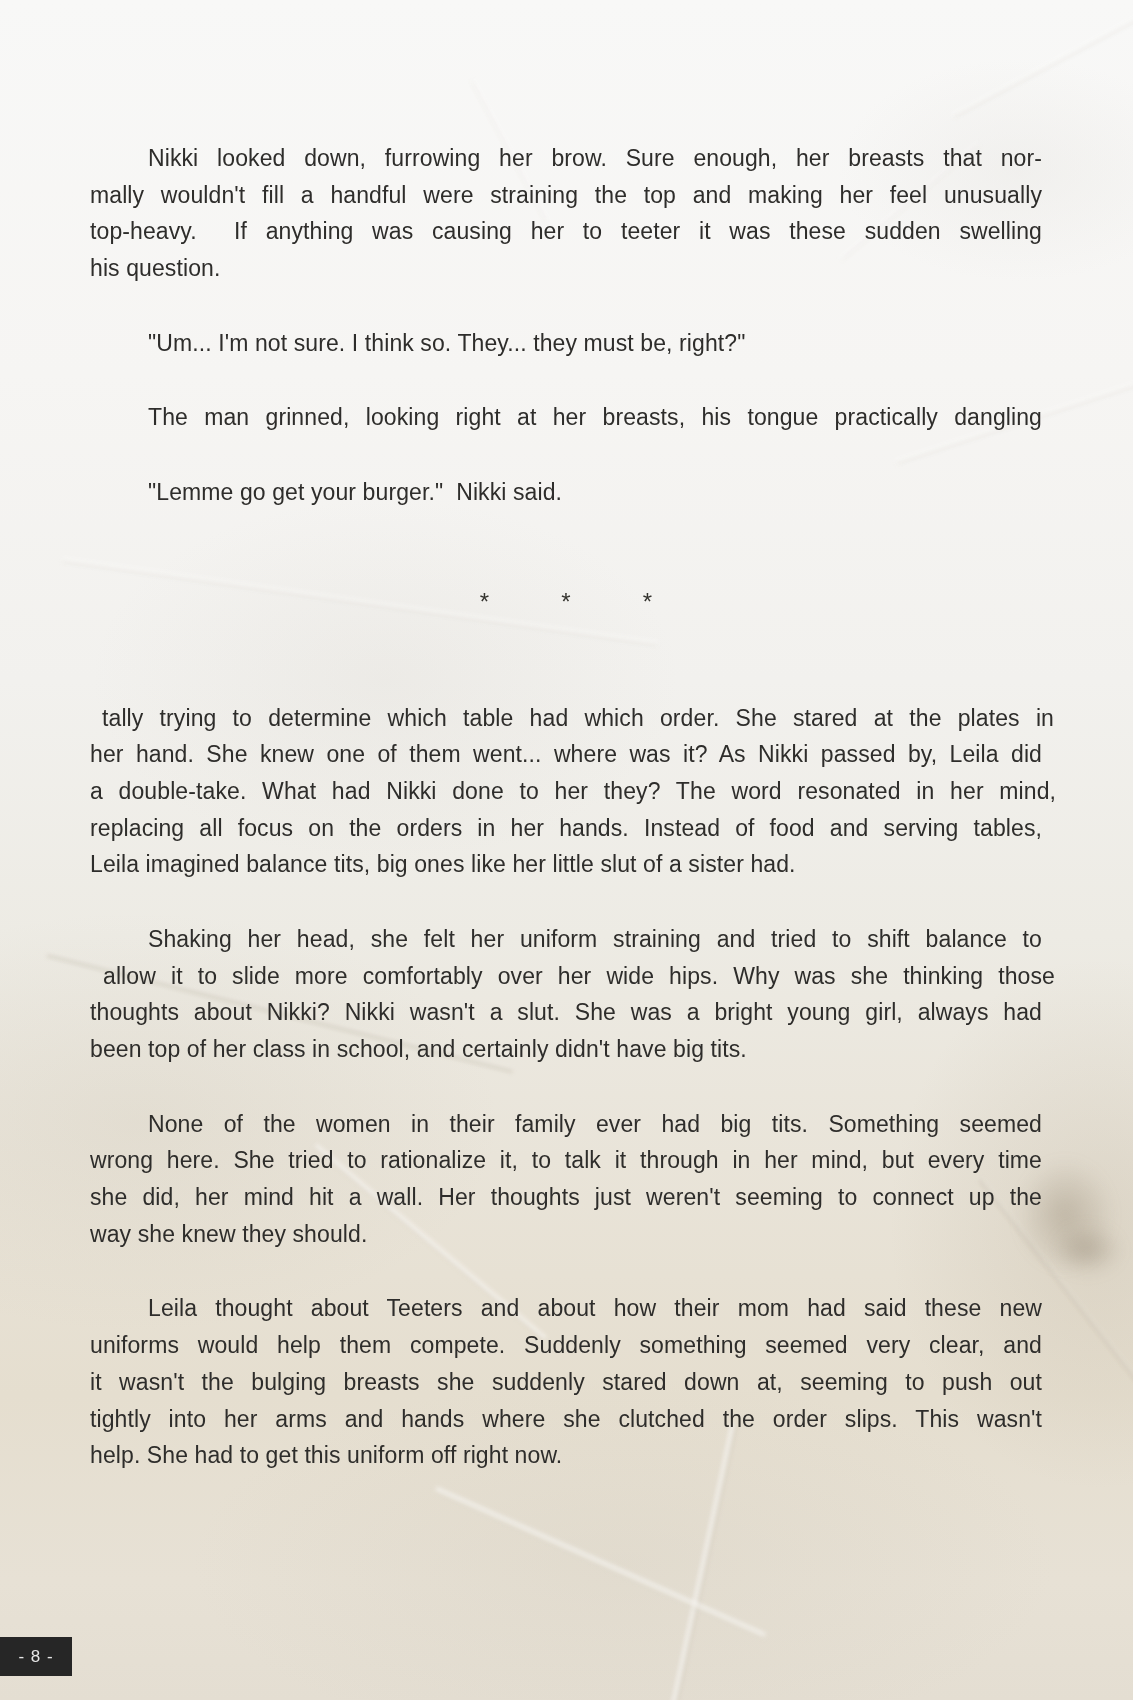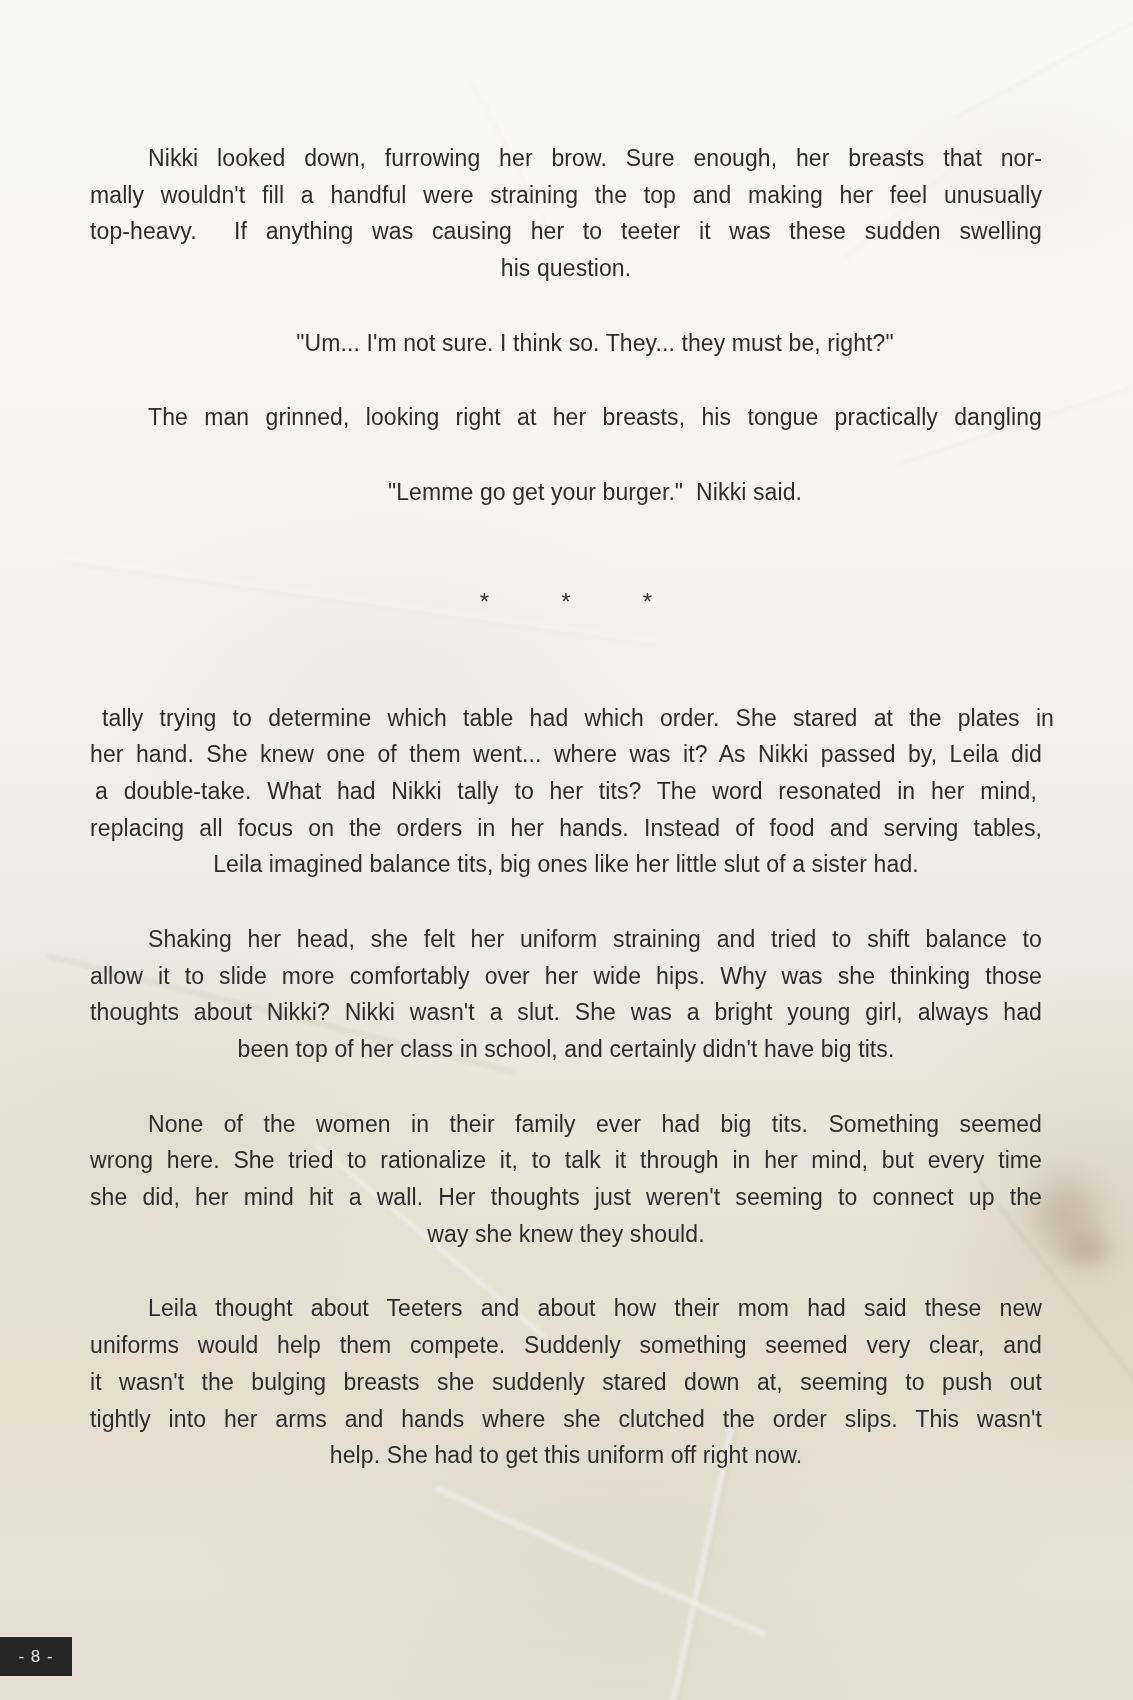--- a/index.html
+++ b/index.html
@@ -48,21 +48,20 @@
   
   .story {
     position: absolute;
     left: 90px;
     top: 140px;
     width: 952px;
     font-size: 23px;
     line-height: 36.7px;
     color: #2e2d2b;
     letter-spacing: 0.1px;
-    text-align: center;
   }
   .para { margin: 0 0 38px 0; }
   .line { height: 36.7px; white-space: nowrap; overflow: visible; }
   .line-inner { display: inline-block; white-space: pre; transform-origin: 0 50%; }
   .line.indent { padding-left: 58px; }
   .separator {
     margin: 73px 0 79px 0;
     height: 36.7px;
     display: flex;
     justify-content: center;
@@ -124,27 +123,27 @@
         <div class="line indent"><span class="line-inner">"Lemme go get your burger."  Nikki said.</span></div>
       </div>
       <div class="separator">
         <span>*</span>
         <span>*</span>
         <span>*</span>
       </div>
       <div class="para">
         <div class="line fit"><span class="line-inner" style="word-spacing: 9.69866px; margin-left: 12px;">tally trying to determine which table had which order. She stared at the plates in</span></div>
         <div class="line fit"><span class="line-inner" style="word-spacing: 5.87695px;">her hand. She knew one of them went... where was it? As Nikki passed by, Leila did</span></div>
-        <div class="line fit"><span class="line-inner" style="word-spacing: 9.20312px;">a double-take. What had Nikki tally to her tits? The word resonated in her mind,</span></div>
+        <div class="line fit"><span class="line-inner" style="word-spacing: 9.20312px;">a double-take. What had Nikki done to her they? The word resonated in her mind,</span></div>
         <div class="line fit"><span class="line-inner" style="word-spacing: 8.59152px;">replacing all focus on the orders in her hands. Instead of food and serving tables,</span></div>
         <div class="line"><span class="line-inner">Leila imagined balance tits, big ones like her little slut of a sister had.</span></div>
       </div>
       <div class="para">
         <div class="line indent fit"><span class="line-inner" style="word-spacing: 9.25721px;">Shaking her head, she felt her uniform straining and tried to shift balance to</span></div>
-        <div class="line fit"><span class="line-inner" style="word-spacing: 8.52567px;">allow it to slide more comfortably over her wide hips. Why was she thinking those</span></div>
+        <div class="line fit"><span class="line-inner" style="word-spacing: 8.52567px; margin-left: 13px;">allow it to slide more comfortably over her wide hips. Why was she thinking those</span></div>
         <div class="line fit"><span class="line-inner" style="word-spacing: 8.29129px;">thoughts about Nikki? Nikki wasn't a slut. She was a bright young girl, always had</span></div>
         <div class="line"><span class="line-inner">been top of her class in school, and certainly didn't have big tits.</span></div>
       </div>
       <div class="para">
         <div class="line indent fit"><span class="line-inner" style="word-spacing: 13.8372px;">None of the women in their family ever had big tits. Something seemed</span></div>
         <div class="line fit"><span class="line-inner" style="word-spacing: 7.17969px;">wrong here. She tried to rationalize it, to talk it through in her mind, but every time</span></div>
         <div class="line fit"><span class="line-inner" style="word-spacing: 8.59583px;">she did, her mind hit a wall. Her thoughts just weren't seeming to connect up the</span></div>
         <div class="line"><span class="line-inner">way she knew they should.</span></div>
       </div>
       <div class="para">

